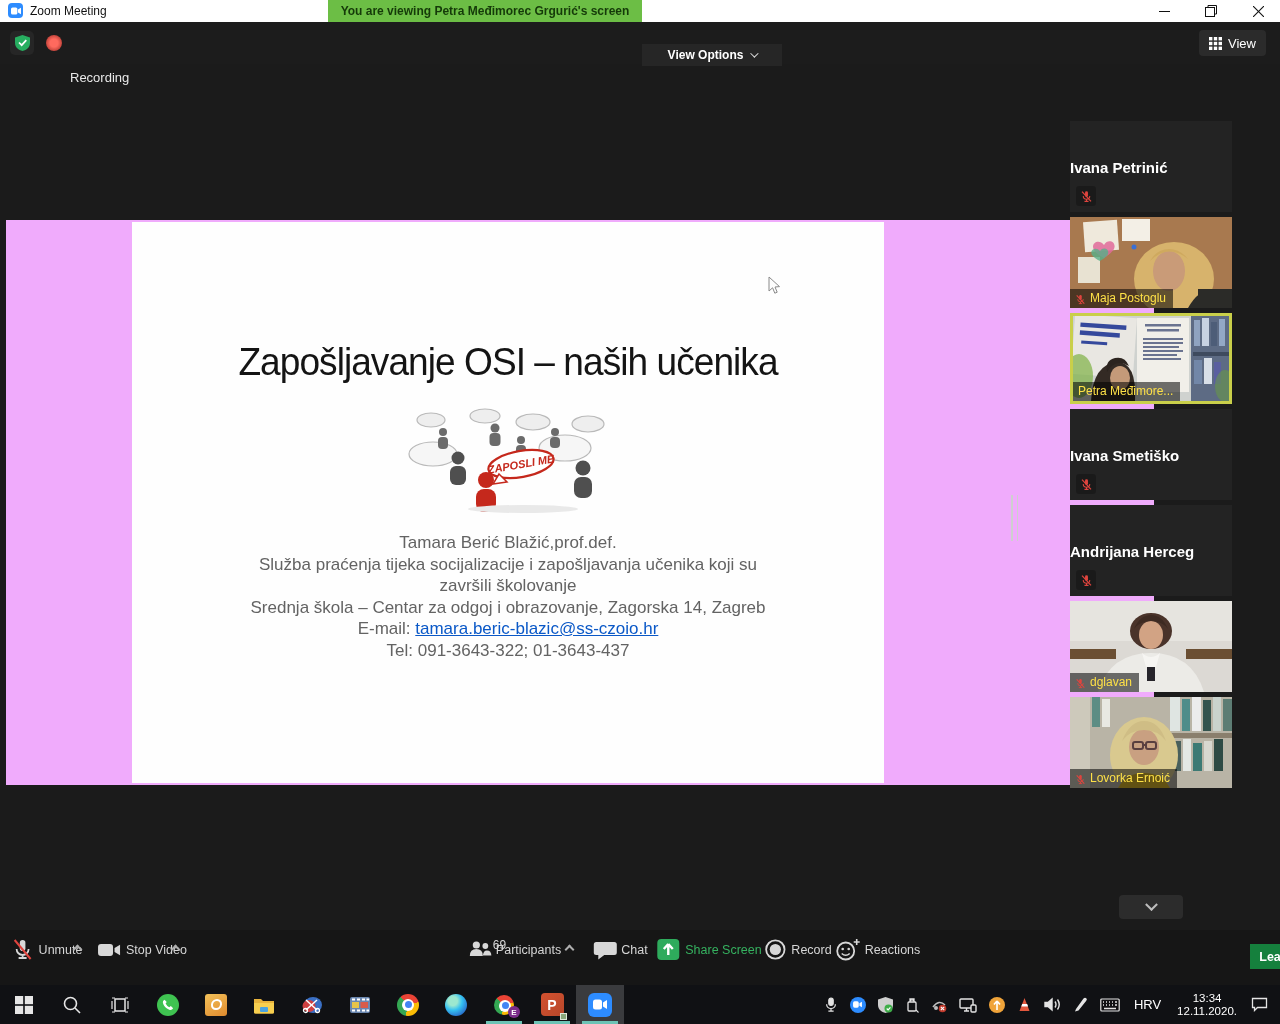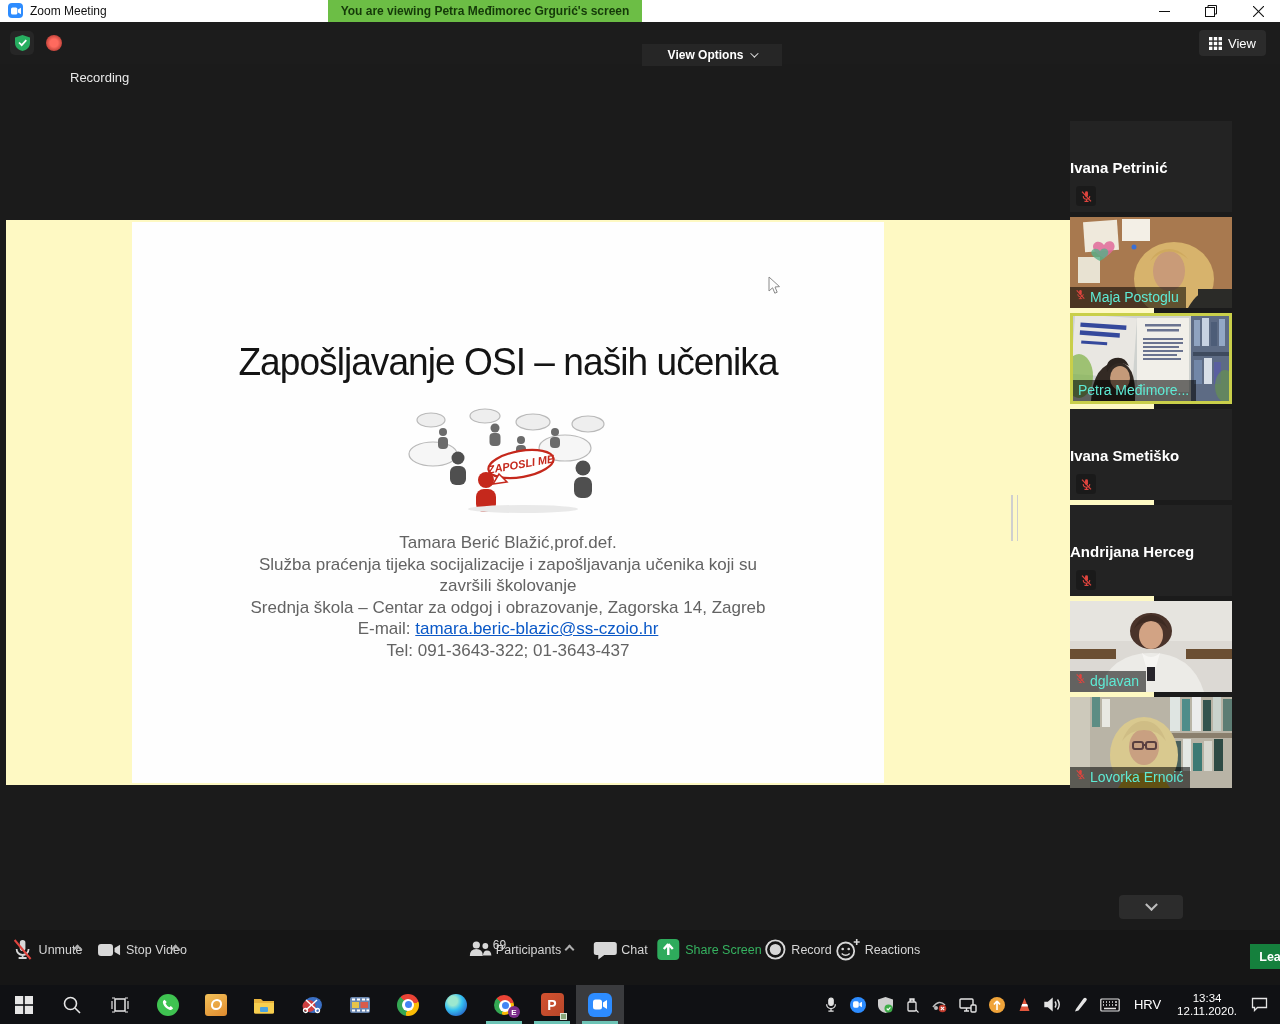--- a/index.html
+++ b/index.html
@@ -18,42 +18,42 @@
   .caret-up { width:7px; height:7px; border-left:2px solid #aeaeae; border-top:2px solid #aeaeae; transform:rotate(45deg); }
 
   
   #infobar { position:absolute; top:22px; left:0; width:1280px; height:42px; background:#1c1c1c; }
   #shield { position:absolute; left:10px; top:9px; width:24px; height:24px; background:#262626; border-radius:5px; display:flex; align-items:center; justify-content:center; }
   #recdot { position:absolute; left:46px; top:13px; width:16px; height:16px; border-radius:50%; background:radial-gradient(circle at 50% 50%, #ff6a5e 0 35%, #c4453c 70%, rgba(196,69,60,.25) 100%); }
   #rec-label { position:absolute; left:70px; top:14px; color:#e8e8e8; font-size:13px;margin-top:34px; }
   #view-btn { position:absolute; right:14px; top:8px; height:26px; padding:12px 10px; background:#2b2b2b; border-radius:4px; color:#fff; font-size:13px; display:flex; align-items:center; gap:6px; cursor:pointer; }
 
   
-  #share-region { position:absolute; left:6px; top:220px; width:1148px; height:565px; background:#fef9c3; }
+  #share-region { position:absolute; left:6px; top:220px; width:1148px; height:565px; background:#f0abfc; }
   #slide { position:absolute; left:126px; top:2px; width:752px; height:561px; background:#fefefe; color:#1b1b1b; }
   .slide-title { margin-top:118px; text-align:center; font-size:39px; letter-spacing:-1px; color:#141414; transform:scaleX(.95); }
   .clipart { display:block; margin:22px auto 0 auto; }
   .slide-body { margin-top:18px; text-align:center; color:#636363; font-size:17px; line-height:21.5px; }
   .slide-body p { margin:0 auto; }
   .svc { max-width:510px; }
   .email-link { color:#0a58c7; text-decoration:underline; }
   #cursor { position:absolute; left:636px; top:54px; }
 
   
   #divider { position:absolute; left:1011px; top:495px; width:7px; height:46px; display:flex; justify-content:space-between; }
   #divider i { display:block; width:1.5px; height:100%; background:#cfcfcf; }
 
   
   #tiles { position:absolute; left:1070px; top:121px; width:162px; display:flex; flex-direction:column; gap:5px; z-index:5; }
   .tile { position:relative; width:162px; height:91px; background:#232323; overflow:hidden; }
   .tile.video { background:#101010; }
   .tile.active { border:3px solid #c9cf4a; }
   .tile-name-center { position:absolute; left:0; right:0; top:38px; text-align:left; color:#fff; font-weight:bold; font-size:15px; }
   .tile-mic { position:absolute; left:6px; bottom:6px; width:20px; height:20px; background:rgba(20,20,20,.55); border-radius:3px; display:flex; align-items:center; justify-content:center; }
-  .name-badge { position:absolute; left:0; bottom:0; max-width:100%; background:rgba(0,0,0,.55); color:#5eead4; font-size:14px; padding:2px 7px 3px 5px; display:flex; align-items:flex-start; gap:4px; white-space:nowrap; }
+  .name-badge { position:absolute; left:0; bottom:0; max-width:100%; background:rgba(0,0,0,.55); color:#fde047; font-size:12px; padding:2px 7px 3px 5px; display:flex; align-items:flex-end; gap:4px; white-space:nowrap; }
   .scene { position:absolute; left:0; top:0; width:100%; height:100%; }
   #chevron-btn { position:absolute; left:1119px; top:895px; width:64px; height:24px; background:#2c2c2c; border-radius:4px; display:flex; align-items:center; justify-content:center; cursor:pointer; z-index:5; }
   #chevron-btn i { width:9px; height:9px; border-right:2px solid #bdbdbd; border-bottom:2px solid #bdbdbd; transform:rotate(45deg) translate(-2px,-2px); }
 
   
   #toolbar { position:absolute; top:930px; left:0; width:1280px; height:55px; background:#161616; z-index:10; }
   .tbtn { position:absolute; top:7px; display:flex; flex-direction:row; align-items:center; gap:3px; transform:translateX(-50%); cursor:pointer; }
   .tbtn .lbl { font-size:12.5px; color:#d6d6d6; white-space:nowrap; }
   .tbtn .lbl.green { color:#35b15f; }
   .tcaret { position:absolute; top:16px; cursor:pointer; }

